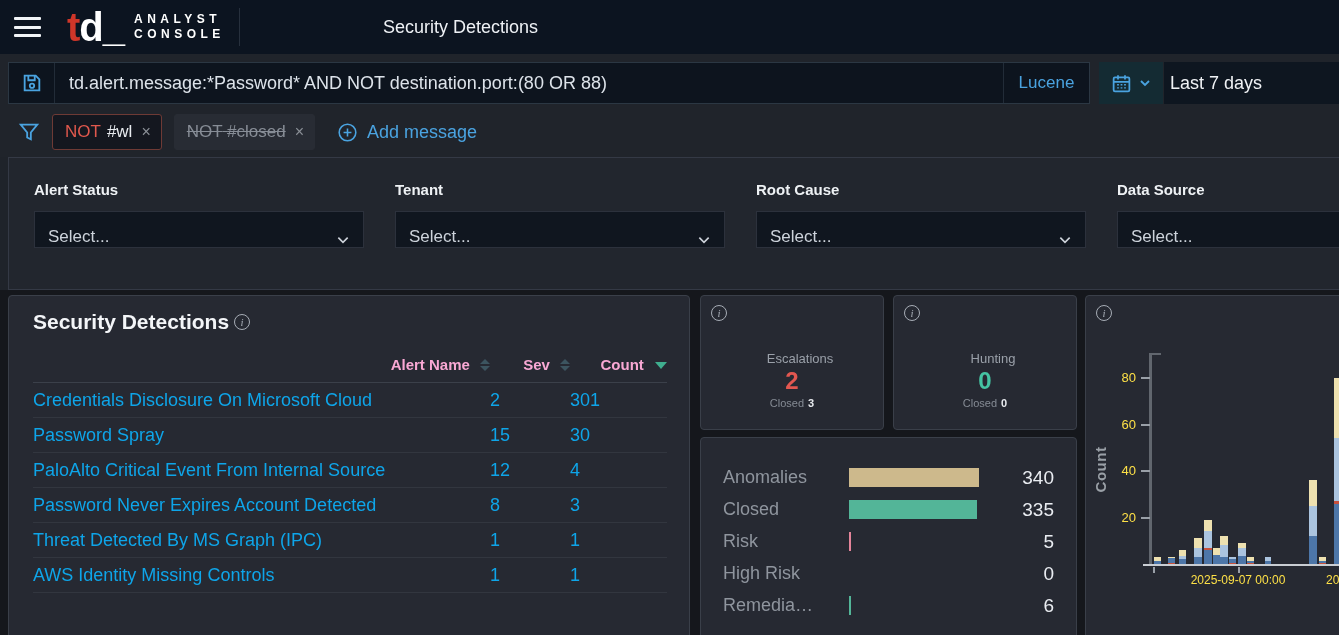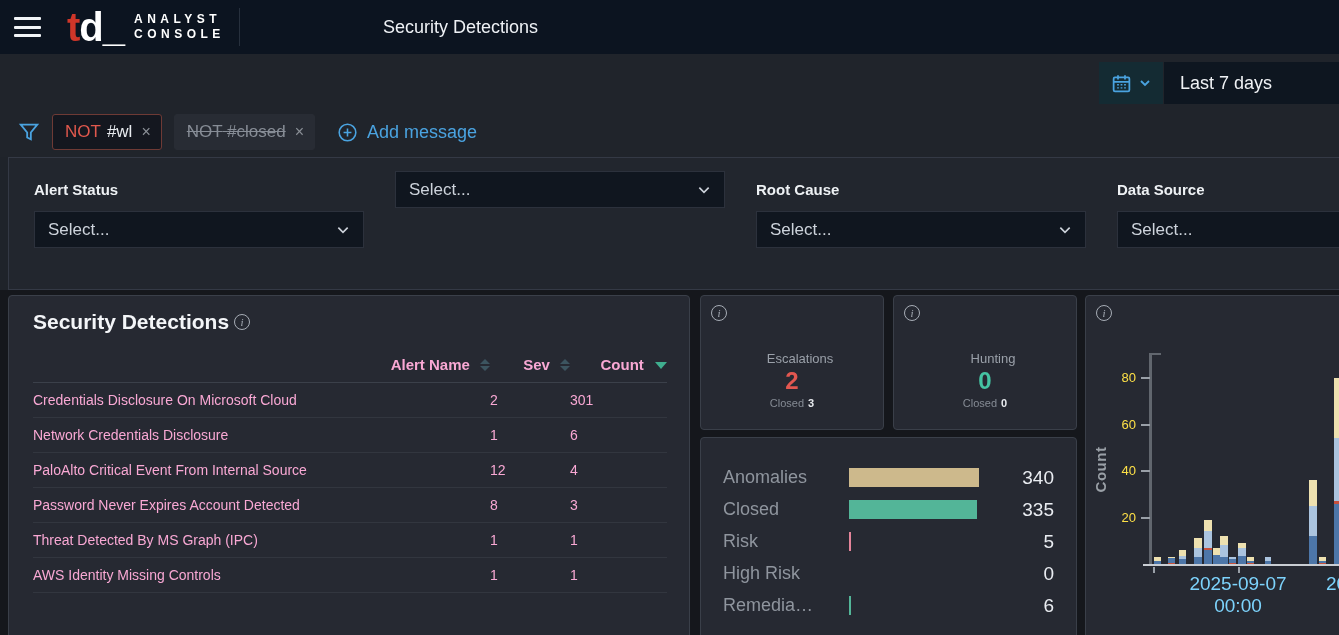--- a/index.html
+++ b/index.html
@@ -18,50 +18,50 @@
   .topbar-divider { width:1px; height:38px; background:#27303d; margin-left:14px; }
   .page-title { position:absolute; left:383px; top:0; height:54px; line-height:54px; font-size:18px; color:#eef1f5; }
 
   
   .band { position:absolute; left:0; top:54px; width:1339px; height:103px; background:#20242b; }
   .search-bar { position:absolute; left:8px; top:62px; width:1082px; height:42px; background:#0d141e; border:1px solid #2b3743; display:flex; align-items:center; }
   .save-btn { width:46px; height:100%; background:none; border:none; border-right:1px solid #222c38; display:flex; align-items:center; justify-content:center; cursor:pointer; }
   .query { flex:1; margin-left:14px; font-size:18px; color:#dde3ea; white-space:nowrap; overflow:hidden; }
   .syntax { width:86px; text-align:center; color:#4aa3e0; font-size:17px; border-left:1px solid #222c38; line-height:40px; cursor:pointer; }
   .cal-btn { position:absolute; left:1099px; top:62px; width:64px; height:42px; background:#142b33; border:none; display:flex; align-items:center; justify-content:center; gap:7px; cursor:pointer; }
-  .time-range { position:absolute; left:1164px; top:62px; width:176px; height:42px; background:#0e1620; color:#f0f2f5; font-size:18px; line-height:42px; padding-left:16px; cursor:pointer; }
+  .time-range { position:absolute; left:1164px; top:62px; width:176px; height:42px; background:#0e1620; color:#f0f2f5; font-size:18px; line-height:42px; padding-left:6px; cursor:pointer; }
 
   
   .filter-row { position:absolute; left:0; top:107px; width:1339px; height:50px; display:flex; align-items:center; }
   .funnel { margin-left:18px; }
   .chip { display:flex; align-items:center; height:36px; padding:0 10px 0 12px; font-size:17px; border-radius:3px; margin-left:12px; cursor:pointer; }
   .chip-active { background:#14171f; border:1px solid #6e3a35; }
   .chip-active .op { color:#e0584d; margin-right:6px; }
   .chip-active .lbl { color:#e8ebef; }
   .chip-disabled { background:#282c34; border:1px solid #282c34; }
   .chip-disabled .struck { color:#878d96; text-decoration:line-through; }
   .chip .x { color:#8b9097; margin-left:9px; font-size:16px; cursor:pointer; }
   .add-filter { display:flex; align-items:center; gap:9px; background:none; border:none; margin-left:22px; color:#4aa3e0; font-size:18px; cursor:pointer; }
 
   
   .facet-panel { position:absolute; left:8px; top:157px; width:1340px; height:133px; background:#22262e; border:1px solid #343945; }
   .facet { position:absolute; top:0; width:330px; }
   .facet .flabel { display:block; margin-top:23px; font-size:15px; font-weight:bold; color:#eef1f4; }
-  .facet .select { margin-top:13px; height:37px; background:#10161f; border:1px solid #2c313c; display:flex; align-items:center; justify-content:space-between; padding:0 13px; cursor:pointer; }
+  .facet .select { margin-top:13px; height:37px; background:#10161f; border:1px solid #2c313c; display:flex; align-items:flex-end; justify-content:space-between; padding:0 13px; cursor:pointer; }
   .facet .select .val { color:#cdd3db; font-size:17px; }
 
   
   .main-bg { position:absolute; left:0; top:290px; width:1339px; height:345px; background:#15171c; }
   .panel { position:absolute; background:#262932; border:1px solid #3a3f49; border-radius:4px; }
   .table-panel { left:8px; top:295px; width:682px; height:356px; }
   .panel-title { margin:14px 0 0 24px; font-size:21px; font-weight:bold; color:#f3f5f8; display:flex; align-items:center; gap:5px; }
   .info { width:16px; height:16px; min-width:16px; border:1px solid #a7adb6; border-radius:50%; color:#a7adb6; font-size:11px; font-style:italic; font-family:"Liberation Serif", serif; display:inline-flex; align-items:center; justify-content:center; font-weight:normal; cursor:pointer; }
   .det-table { margin:22px 24px 0 24px; width:634px; border-collapse:collapse; }
   .det-table th { text-align:right; font-size:15px; font-weight:bold; color:#f9a8d4; padding:0 0 9px 0; border-bottom:1px solid #3b404a; cursor:pointer; }
-  .det-table td { font-size:14px; color:#f9a8d4; height:35px; border-bottom:1px solid #32363f; }
+  .det-table td { font-size:18px; color:#0ea5e9; height:35px; border-bottom:1px solid #32363f; }
   .col-name { width:457px; } .col-sev { width:80px; } .col-count { width:97px; }
   .sort-both { display:inline-block; margin-left:6px; vertical-align:-1px; }
   .sort-both i { display:block; width:0; height:0; border-left:5px solid transparent; border-right:5px solid transparent; }
   .sort-both .up { border-bottom:5px solid #3c5560; margin-bottom:2px; }
   .sort-both .dn { border-top:5px solid #3c5560; }
   .sort-desc { display:inline-block; margin-left:7px; width:0; height:0; border-left:6px solid transparent; border-right:6px solid transparent; border-top:7px solid #3fae8f; vertical-align:1px; }
 
   .kpi { width:184px; height:135px; top:295px; }
   .kpi-1 { left:700px; } .kpi-2 { left:893px; }
   .kpi .info { position:absolute; left:10px; top:9px; }
@@ -80,21 +80,21 @@
 
   .timeline-panel { left:1085px; top:295px; width:262px; height:356px; }
   .timeline-panel .info { position:absolute; left:10px; top:9px; }
   .ylab { position:absolute; left:-8px; top:165px; transform:rotate(-90deg); font-size:15px; font-weight:bold; color:#9aa0a7; letter-spacing:0.5px; }
   .yaxis { position:absolute; left:63px; top:57px; width:3px; height:213px; background:#61666e; }
   .yaxis-cap { position:absolute; left:63px; top:57px; width:12px; height:2px; background:#61666e; }
   .xaxis { position:absolute; left:57px; top:268px; width:205px; height:2px; background:#c9cdd3; }
   .ytick { position:absolute; left:55px; width:9px; height:2px; background:#9aa0a8; }
   .ytick-label { position:absolute; width:34px; text-align:right; font-size:13px; color:#fde047; }
   .xtick { position:absolute; top:271px; width:2px; height:6px; background:#9aa0a8; }
-  .xtick-label { position:absolute; top:277px; font-size:19px; color:#7dd3fc; }
+  .xtick-label { position:absolute; top:277px; font-size:12px; color:#fde047; }
   .chart-area { position:absolute; left:66px; top:57px; width:196px; height:211px; overflow:visible; }
   .tbar { position:absolute; bottom:0; display:flex; flex-direction:column-reverse; cursor:pointer; }
   .tbar div { width:100%; }
 </style>
 </head>
 <body>
 
 <div class="app">
 
   <header class="topbar">
@@ -108,20 +108,31 @@
       <span class="logo-sub">
         <span>ANALYST</span><br><span>CONSOLE</span>
       </span>
     </div>
     <div class="topbar-divider"></div>
     <div class="page-title">Security Detections</div>
   </header>
 
   <div class="band"></div>
 
+  <div class="search-bar">
+    <button class="save-btn">
+      <svg width="22" height="22" viewBox="0 0 24 24" fill="none" stroke="#4aa3e0" stroke-width="2">
+        <path d="M4 4h12l4 4v12H4z"></path>
+          <path d="M8 4v5h7V4"></path>
+          <circle cx="12" cy="15" r="2.4"></circle>
+      </svg>
+    </button>
+    <div class="query">td.alert.message:*Password* AND NOT destination.port:(80 OR 88)</div>
+    <div class="syntax">Lucene</div>
+  </div>
   <button class="cal-btn">
     <svg width="21" height="21" viewBox="0 0 24 24" fill="none" stroke="#4aa3e0" stroke-width="2">
       <rect x="3" y="5" width="18" height="16" rx="1.5"></rect>
         <path d="M3 10h18M8 2.5v5M16 2.5v5"></path>
       <path d="M7 13.5h2M11 13.5h2M15 13.5h2M7 17h2M11 17h2M15 17h2" stroke-width="1.6"></path>
     </svg>
     <svg width="12" height="12" viewBox="0 0 12 12" fill="none" stroke="#4aa3e0" stroke-width="1.8">
         <path d="M2 4l4 4 4-4"></path>
       </svg>
   </button>
@@ -153,20 +164,21 @@
     <div class="facet" style="left:25px">
       <label class="flabel">Alert Status</label>
       <div class="select">
         <span class="val">Select...</span>
         <svg width="14" height="14" viewBox="0 0 12 12" fill="none" stroke="#cdd3db" stroke-width="1.4">
             <path d="M2 4l4 4 4-4"></path>
           </svg>
       </div>
     </div>
     <div class="facet" style="left:386px">
+      <label class="flabel">Tenant</label>
       <div class="select">
         <span class="val">Select...</span>
         <svg width="14" height="14" viewBox="0 0 12 12" fill="none" stroke="#cdd3db" stroke-width="1.4">
             <path d="M2 4l4 4 4-4"></path>
           </svg>
       </div>
     </div>
     <div class="facet" style="left:747px">
       <label class="flabel">Root Cause</label>
       <div class="select">
@@ -209,23 +221,23 @@
           </th>
         </tr>
       </thead>
       <tbody id="det-rows">
           <tr>
             <td>Credentials Disclosure On Microsoft Cloud</td>
             <td>2</td>
             <td>301</td>
           </tr>
           <tr>
-            <td>Network Credentials Disclosure</td>
-            <td>1</td>
-            <td>6</td>
+            <td>Password Spray</td>
+            <td>15</td>
+            <td>30</td>
           </tr>
           <tr>
             <td>PaloAlto Critical Event From Internal Source</td>
             <td>12</td>
             <td>4</td>
           </tr>
           <tr>
             <td>Password Never Expires Account Detected</td>
             <td>8</td>
             <td>3</td>

